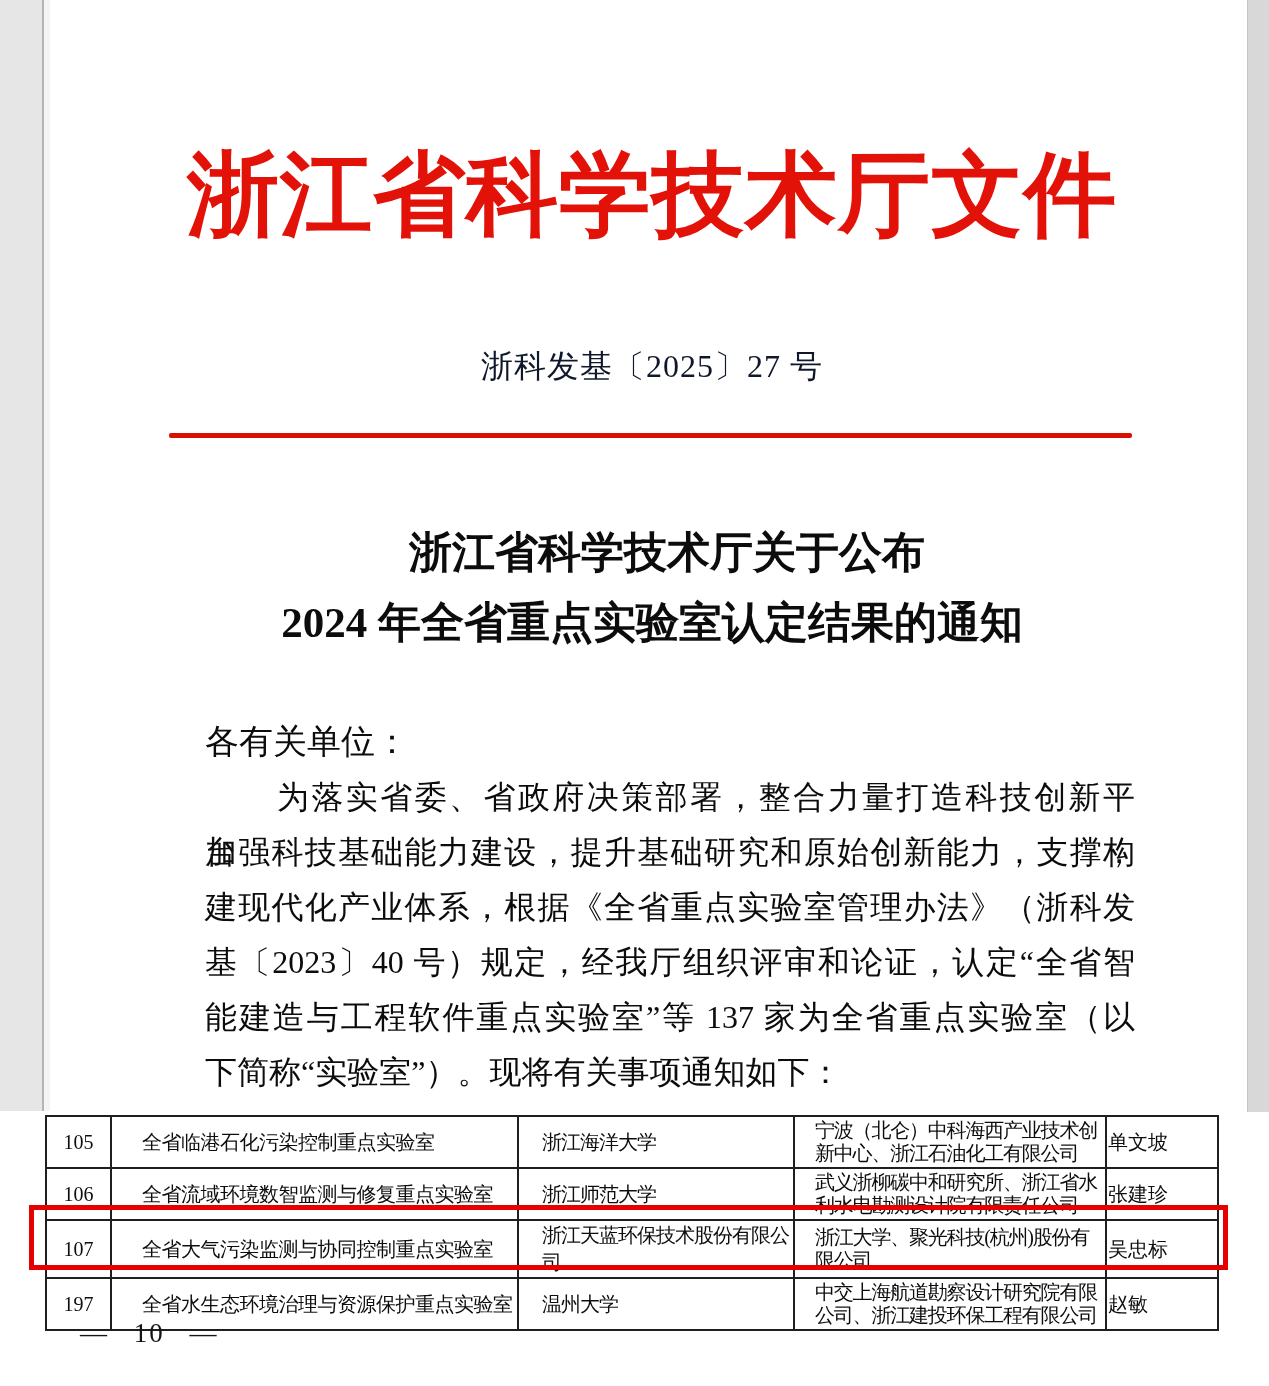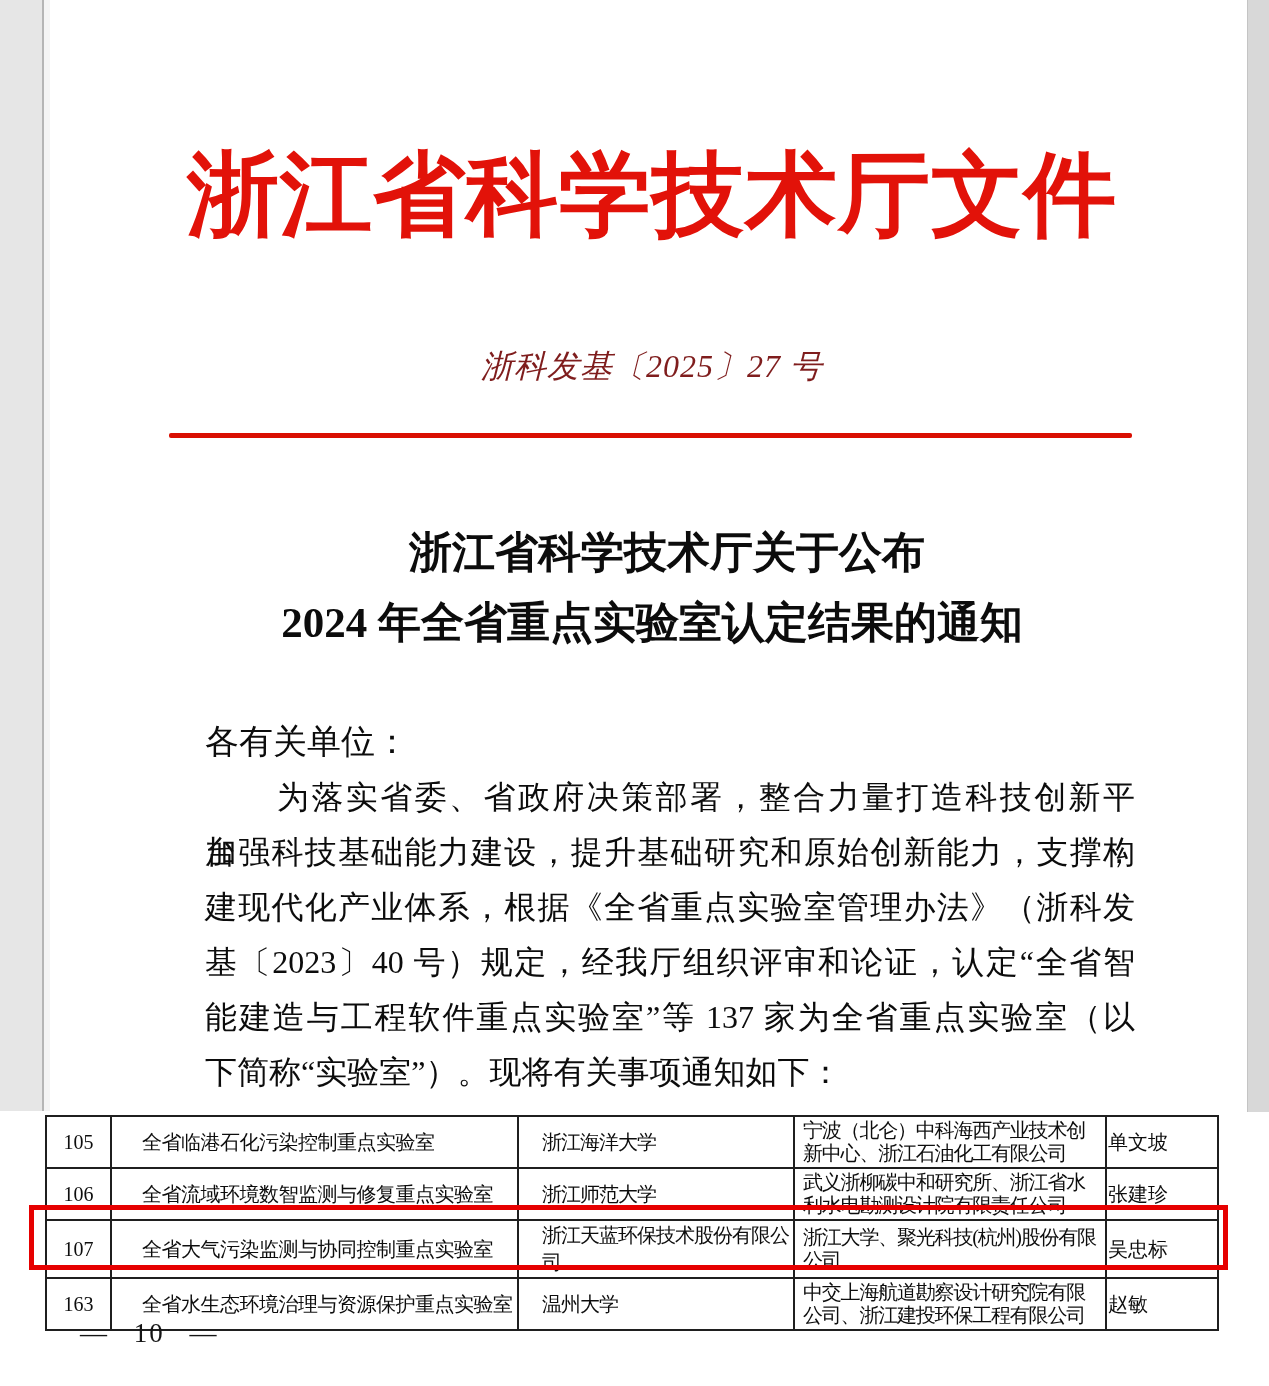--- a/index.html
+++ b/index.html
@@ -26,23 +26,22 @@
   
   .agency-title{
     left:43px;right:8px;top:143px;height:110px;
     text-align:center;
     font-size:92px;line-height:104px;font-weight:bold;
     color:var(--accent-red,#e21209);
     letter-spacing:1px;white-space:nowrap;
   }
   .doc-number{
     left:43px;right:8px;top:348px;
-    text-align:center;font-size:32px;line-height:36px;color:#7f1d1d;
+    text-align:center;font-size:32px;line-height:36px;color:#0f172a;
     letter-spacing:1px;
-    font-style:italic;
   }
   .red-rule{
     left:169px;top:433px;width:963px;height:5px;
     background:var(--rule-red,#d90f02);
     border-radius:2px;
   }
   .notice-title{
     left:43px;right:8px;text-align:center;
     font-weight:bold;font-size:43px;line-height:50px;color:#0c0c0c;
     white-space:nowrap;
@@ -72,21 +71,21 @@
     background:#fff;
   }
   table.lab-table td{
     border:2px solid var(--table-border,#1f1f1f);
     font-size:20px;color:#0d0d0d;vertical-align:middle;
     overflow:hidden;
   }
   td.c-no{text-align:center;font-size:21px;font-family:"Liberation Serif","DejaVu Serif",serif;}
   td.c-lab{padding-left:30px;letter-spacing:-0.5px;}
   td.c-inst{padding-left:23px;letter-spacing:-1px;}
-  td.c-part{padding:2px 4px 2px 8px;line-height:23px;letter-spacing:-1.2px;}
+  td.c-part{padding:2px 4px 2px 20px;line-height:23px;letter-spacing:-1.2px;}
   td.c-dir{text-align:left;letter-spacing:0;}
   tr.r1{height:50px;margin-left:40px;}
   tr.r2{height:47px;}
   tr.r3{height:53px;}
   tr.r4{height:48px;}
   .highlight-box{
     left:29px;top:1205px;width:1189px;height:55px;
     border:5px solid var(--highlight-red,#e60000);
     background:transparent;z-index:4;
   }
@@ -143,21 +142,21 @@
       <td class="c-dir">张建珍</td>
     </tr>
     <tr class="r3">
       <td class="c-no">107</td>
       <td class="c-lab">全省大气污染监测与协同控制重点实验室</td>
       <td class="c-inst">浙江天蓝环保技术股份有限公司</td>
       <td class="c-part">浙江大学、聚光科技(杭州)股份有限公司</td>
       <td class="c-dir">吴忠标</td>
     </tr>
     <tr class="r4">
-      <td class="c-no">163</td>
+      <td class="c-no">197</td>
       <td class="c-lab">全省水生态环境治理与资源保护重点实验室</td>
       <td class="c-inst">温州大学</td>
       <td class="c-part">中交上海航道勘察设计研究院有限公司、浙江建投环保工程有限公司</td>
       <td class="c-dir">赵敏</td>
     </tr>
   </tbody>
 </table>
 
 <div class="abs highlight-box"></div>
 

